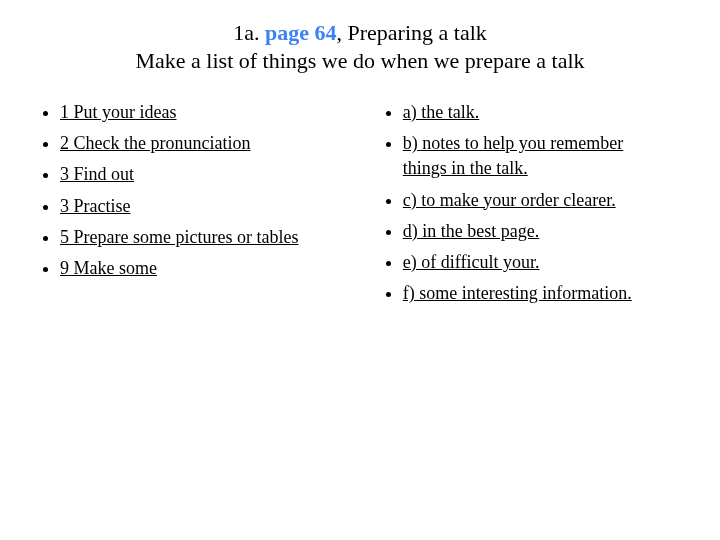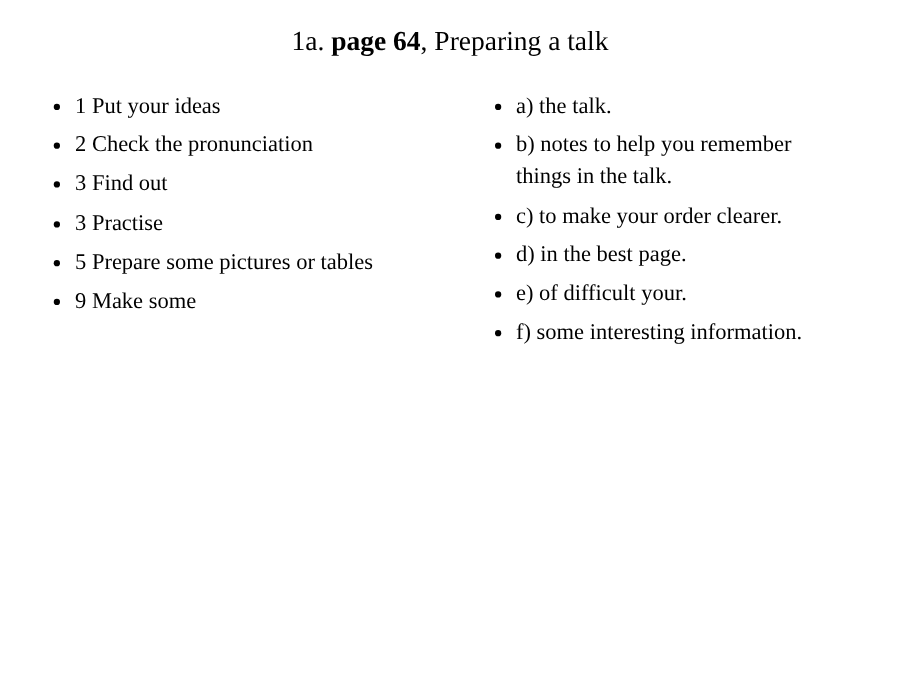--- a/index.html
+++ b/index.html
@@ -42,29 +42,29 @@
       font-weight: normal;
       margin-bottom: 2px;
     }
 
     .header-line3 {
       font-size: 22px;
       font-weight: normal;
     }
 
     .page-red {
-      color: #000000;
+      color: #3b82f6;
       font-weight: bold;
     }
 
     .content {
       display: flex;
       flex-direction: row;
       flex: 1;
-      gap: 10px;
+      text-decoration: underline;
     }
 
     .left-col {
       flex: 0 0 48%;
       padding-left: 10px;
     }
 
     .right-col {
       flex: 0 0 48%;
       padding-left: 10px;
@@ -95,20 +95,21 @@
   </style>
 </head>
 <body>
 
 <div class="container">
 
   <div class="header">
     <div class="header-line1">
       <span>1a. </span><span class="page-red">page 64</span><span>, Preparing a talk</span>
     </div>
+    <div class="header-line2">Make a list of things we do when we prepare a talk</div>
   </div>
 
   <div class="content">
 
     <div class="left-col">
       <ul>
         <li>1 Put your ideas</li>
         <li>2 Check the pronunciation</li>
         <li>3 Find out</li>
         <li>3 Practise</li>

